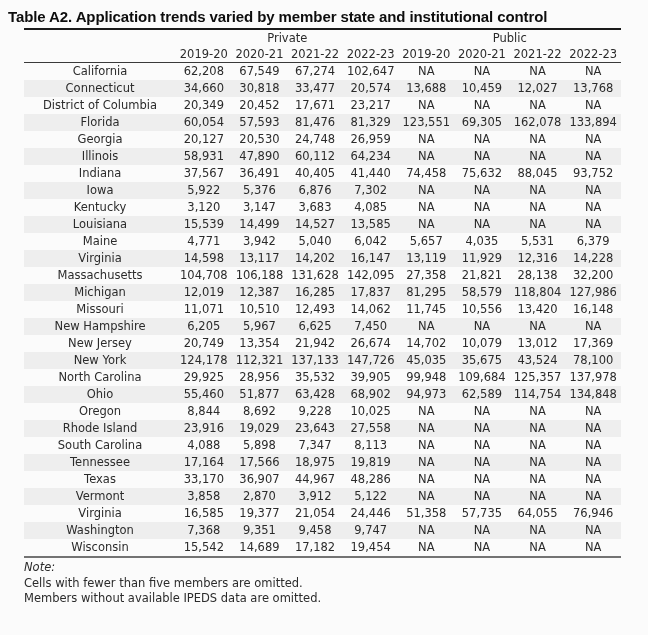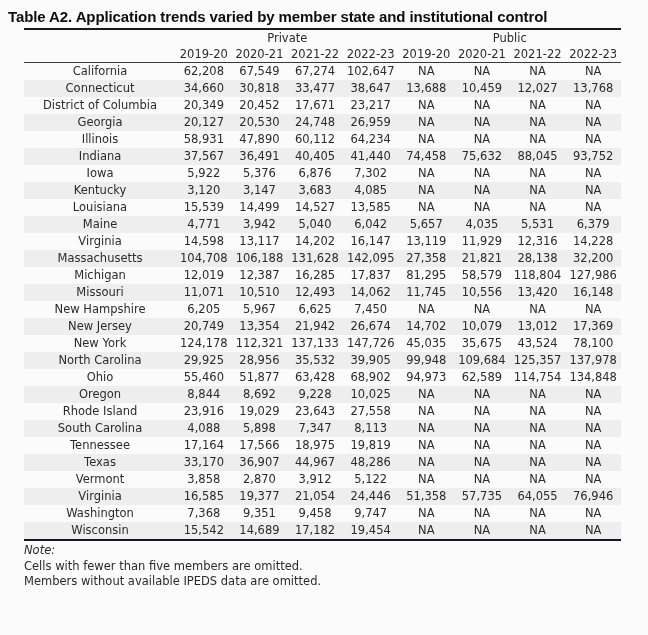--- a/index.html
+++ b/index.html
@@ -40,21 +40,21 @@
   thead tr.group-row { border-top: 2px solid #1a1a1a; height: 16px; }
   thead tr.year-row  { border-bottom: 1.3px solid #3a3a3a; height: 16px; }
   th {
     font-weight: normal;
     padding: 0;
     line-height: 16px;
     white-space: nowrap;
   }
   tbody tr { height: 17px; }
   tbody tr:nth-child(even) { background: #eeeeee; }
-  tbody tr:last-child { border-bottom: 2px solid #0f172a; }
+  tbody tr:last-child { border-bottom: 2px solid #737373; }
   td {
     text-align: center;
     padding: 0 1px;
     line-height: 17px;
     white-space: nowrap;
     overflow: hidden;
   }
   .note {
     margin: 2px 0 0 24px;
     font-size: 11.5px;
@@ -110,36 +110,47 @@
           <td>NA</td>
           <td>NA</td>
           <td>NA</td>
           <td>NA</td>
         </tr>
         <tr>
           <td>Connecticut</td>
           <td>34,660</td>
           <td>30,818</td>
           <td>33,477</td>
-          <td>38,647</td>
+          <td>20,574</td>
           <td>13,688</td>
           <td>10,459</td>
           <td>12,027</td>
           <td>13,768</td>
         </tr>
         <tr>
           <td>District of Columbia</td>
           <td>20,349</td>
           <td>20,452</td>
           <td>17,671</td>
           <td>23,217</td>
           <td>NA</td>
           <td>NA</td>
           <td>NA</td>
           <td>NA</td>
+        </tr>
+        <tr>
+          <td>Florida</td>
+          <td>60,054</td>
+          <td>57,593</td>
+          <td>81,476</td>
+          <td>81,329</td>
+          <td>123,551</td>
+          <td>69,305</td>
+          <td>162,078</td>
+          <td>133,894</td>
         </tr>
         <tr>
           <td>Georgia</td>
           <td>20,127</td>
           <td>20,530</td>
           <td>24,748</td>
           <td>26,959</td>
           <td>NA</td>
           <td>NA</td>
           <td>NA</td>

